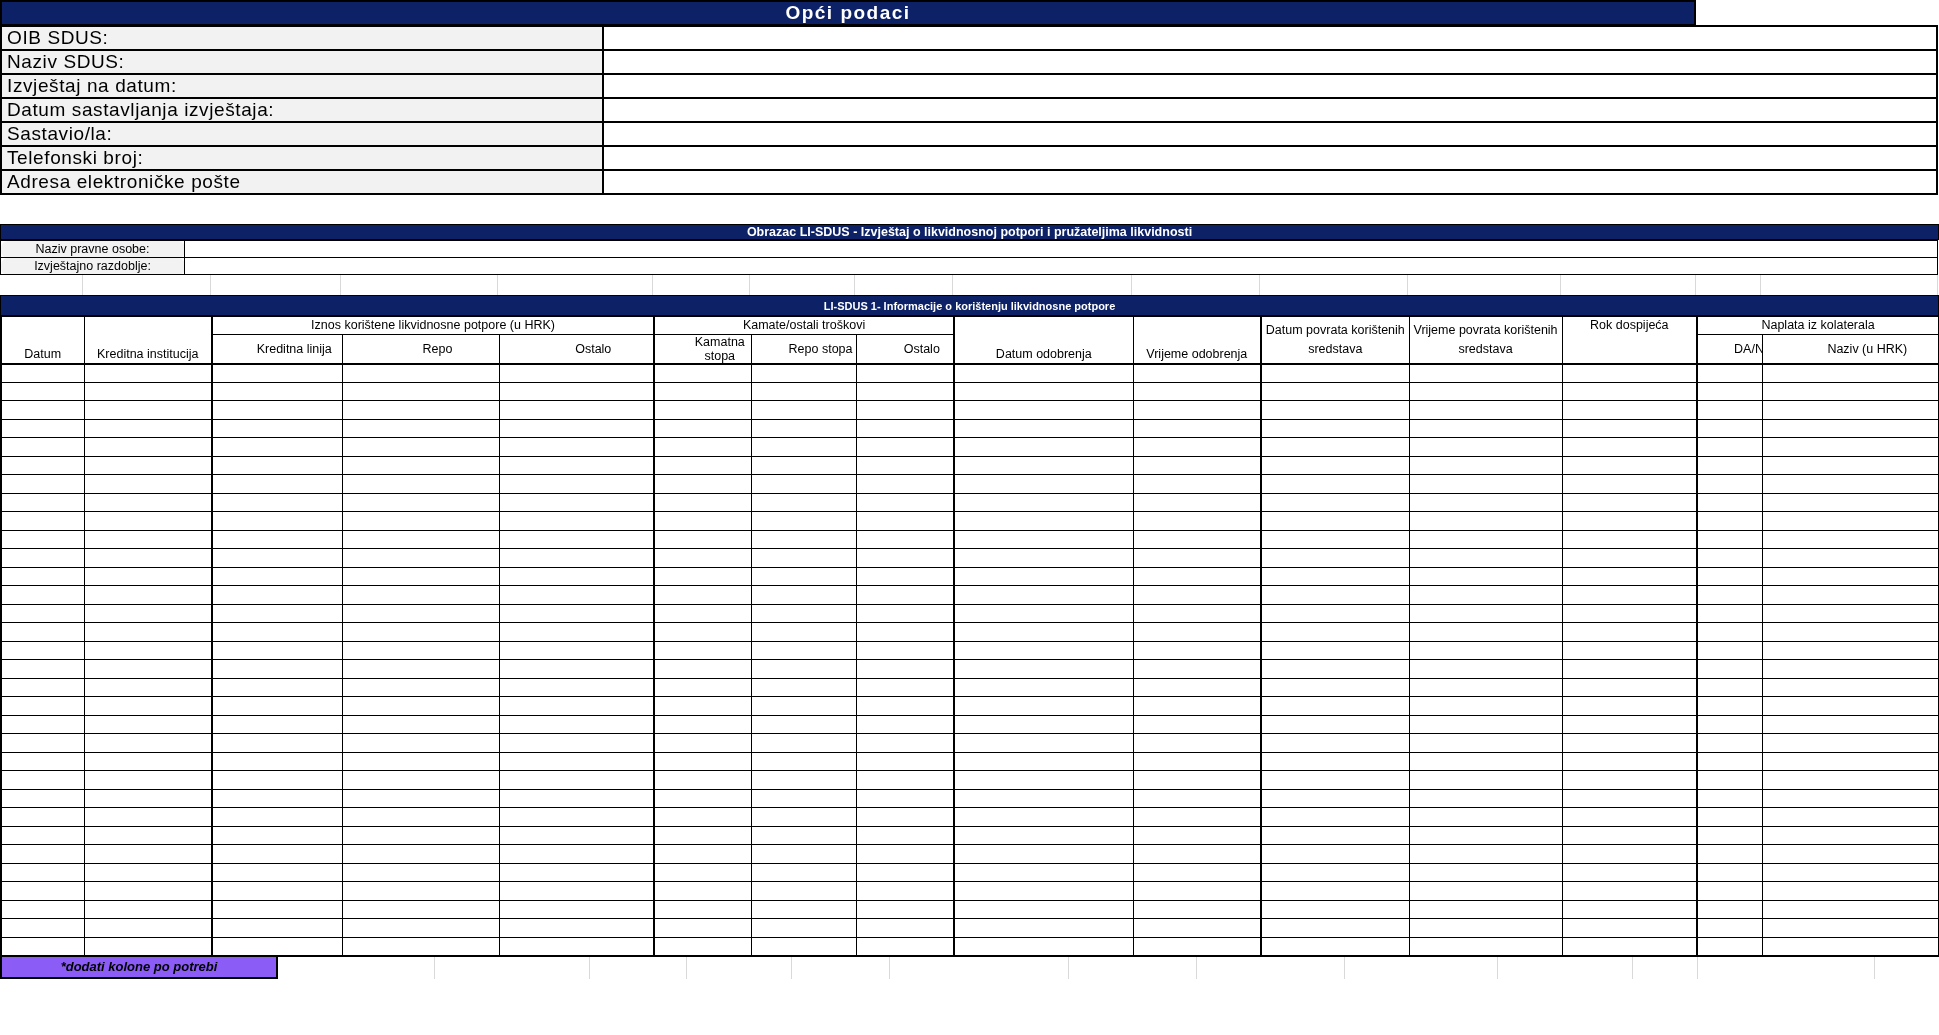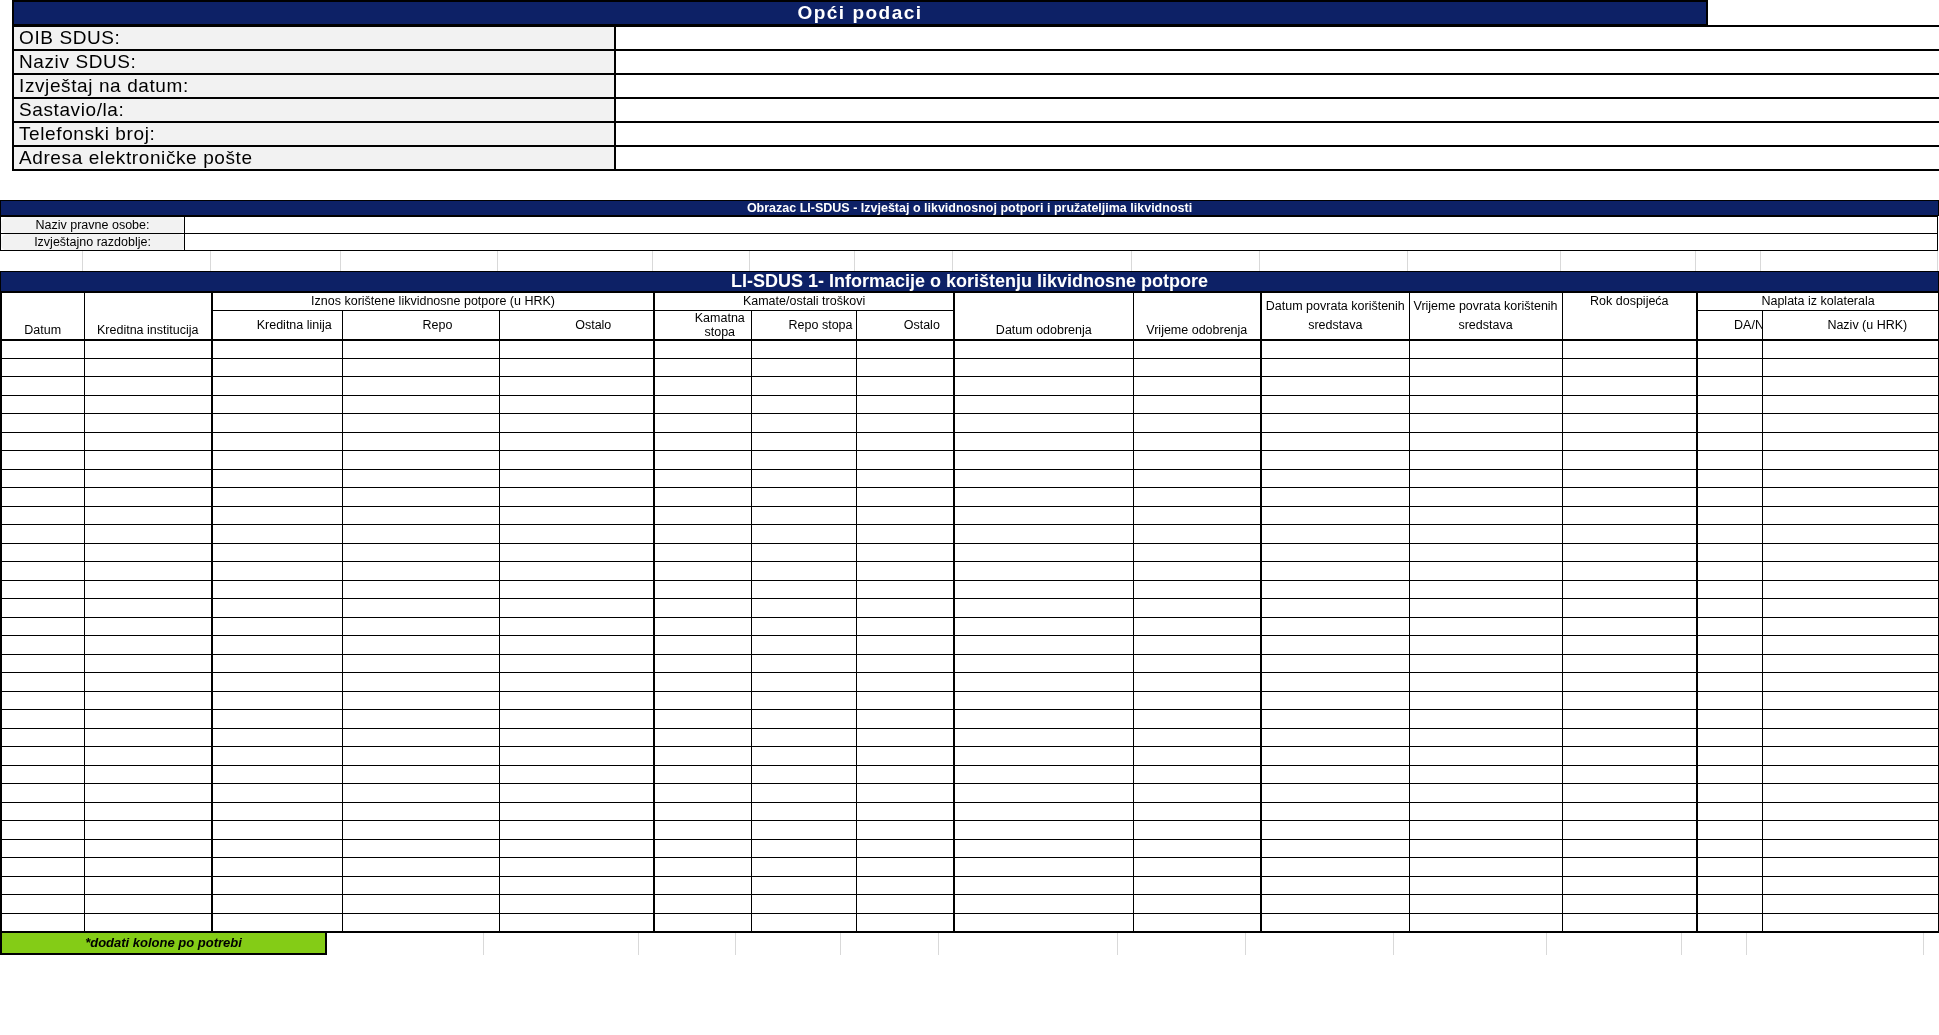--- a/index.html
+++ b/index.html
@@ -5,21 +5,21 @@
   * { box-sizing: border-box; margin: 0; padding: 0; }
   html,body { width:1939px; height:1035px; background:#fff;
               font-family:"Liberation Sans", sans-serif; color:#000; }
   .sheet { position:relative; width:1939px; height:1035px; overflow:hidden; }
 
   
   .navy { background:#0d2166; color:#fff; font-weight:bold; text-align:center;
           display:flex; align-items:center; justify-content:center; }
 
   
-  .t1 { width:1696px;margin-left:12px; }
+  .t1 { width:1696px; }
   .t1-title { height:25px; font-size:19px; letter-spacing:1.5px;
               border:2px solid #000; border-bottom:1px solid #000; }
   table.t1-grid { width:1938px; border-collapse:collapse; table-layout:fixed; }
   table.t1-grid td { border:2px solid #000; height:22px; font-size:19px;
                      letter-spacing:0.6px; vertical-align:middle; }
   td.t1-label { width:602px; background:#f2f2f2; padding-left:5px; }
   td.t1-value { background:#fff; }
 
   
   .gap { width:1938px; background:#fff; }
@@ -28,41 +28,41 @@
 
   
   .t2-title { height:16px; font-size:12.5px; border:1px solid #000; }
   table.t2-grid { width:1938px; border-collapse:collapse; table-layout:fixed; }
   table.t2-grid td { border:1px solid #000; height:17px; font-size:12.5px;
                      vertical-align:middle; }
   td.t2-label { width:184px; background:#f2f2f2; text-align:center;border-radius:7px; }
   td.t2-value { background:#fff; }
 
   
-  .t3-title { height:20px; font-size:18px; border:1px solid #000; border-bottom:0; }
+  .t3-title { height:20px; font-size:11px; border:1px solid #000; border-bottom:0; }
   table.t3-grid { width:1938px; border-collapse:collapse; table-layout:fixed;
                   border:2px solid #000; }
   table.t3-grid th { border:1px solid #000; font-weight:400; font-size:12.5px;
                      background:#fff; padding:0 2px; overflow:hidden; }
   table.t3-grid thead tr.grp th { height:18px; vertical-align:middle; }
   table.t3-grid thead tr.sub th { height:25px; vertical-align:middle;padding-left:36px; }
   th.vbot { vertical-align:bottom !important; padding-bottom:2px !important; }
   th.vtop { vertical-align:top !important; padding-top:1px !important; }
   th.two  { line-height:19px; vertical-align:middle !important; }
   table.t3-grid thead tr.sub th,
   table.t3-grid thead th[rowspan] { border-bottom:2px solid #000; }
   table.t3-grid td { border:1px solid #000; height:18.5px; background:#fff; }
   .bmed { border-left:2px solid #000 !important; }
   .midline { background-image:linear-gradient(to right,
               transparent calc(50% - 1px), #e9e9e9 calc(50% - 1px),
               #e9e9e9 50%, transparent 50%); }
 
   
   .noterow { display:flex; width:1938px; height:22px; }
-  .notecell { width:327px; background:#84cc16; border:2px solid #000; border-top:0;
+  .notecell { width:278px; background:#8b5cf6; border:2px solid #000; border-top:0;
               display:flex; align-items:center; justify-content:center;
               font-size:13px; font-style:italic; font-weight:600; }
   .noteghost { flex:1; }
 </style>
 </head>
 <body>
 
 <div class="sheet">
 
   <div class="t1">
@@ -72,20 +72,24 @@
         <tr>
           <td class="t1-label">OIB SDUS:</td>
           <td class="t1-value"></td>
         </tr>
         <tr>
           <td class="t1-label">Naziv SDUS:</td>
           <td class="t1-value"></td>
         </tr>
         <tr>
           <td class="t1-label">Izvještaj na datum:</td>
+          <td class="t1-value"></td>
+        </tr>
+        <tr>
+          <td class="t1-label">Datum sastavljanja izvještaja:</td>
           <td class="t1-value"></td>
         </tr>
         <tr>
           <td class="t1-label">Sastavio/la:</td>
           <td class="t1-value"></td>
         </tr>
         <tr>
           <td class="t1-label">Telefonski broj:</td>
           <td class="t1-value"></td>
         </tr>

